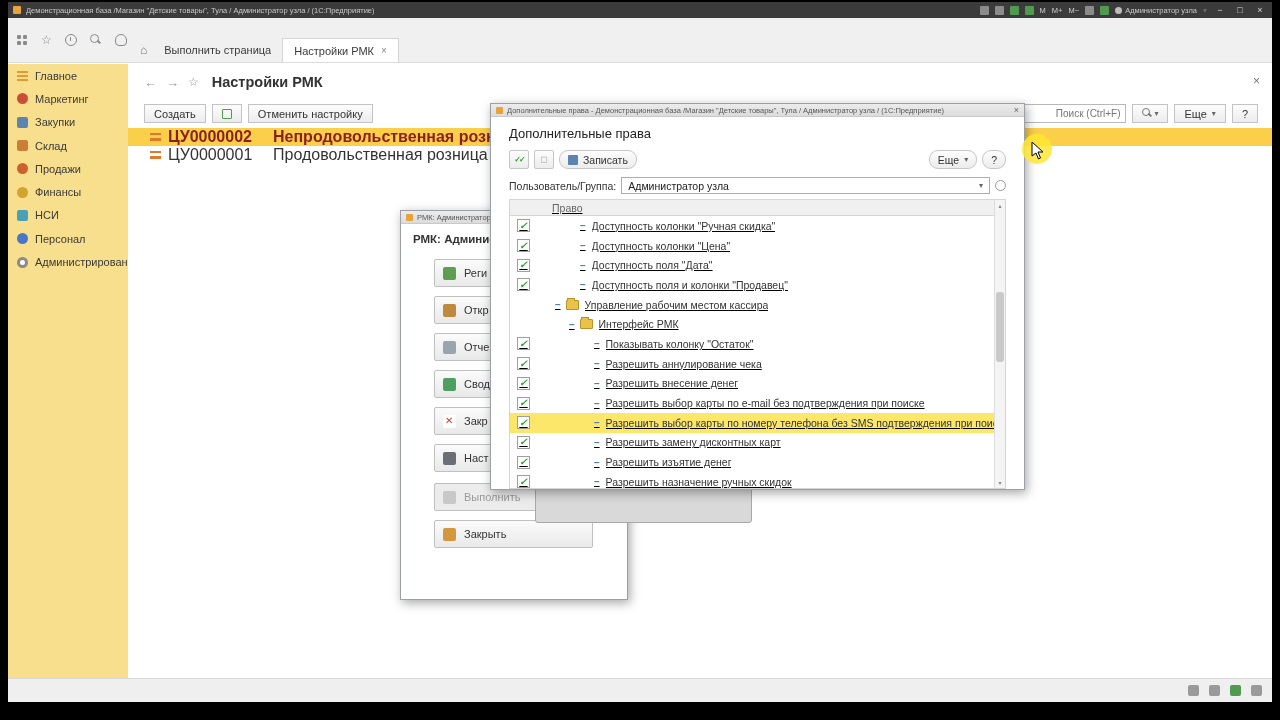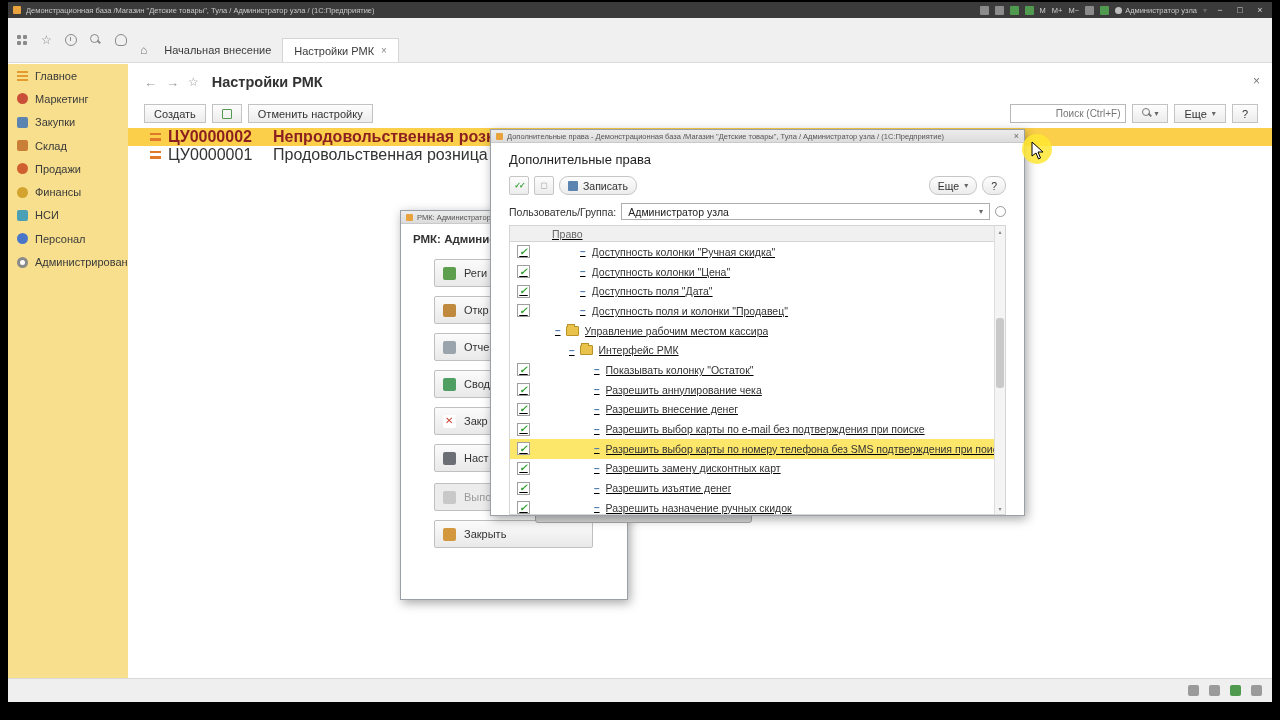--- a/index.html
+++ b/index.html
@@ -106,21 +106,21 @@
   .rmk-btn.disabled { color:#9a9a9a; background:#ececec; }
   .bic0 { background:#5d9e4f; } .bic1 { background:#c08a3e; } .bic2 { background:#9aa4ad; }
   .bic3 { background:#4f9e62; }
   .bic4 { background:#fff; position:relative; } .bic4:after { content:"✕"; color:#c43; font-size:10px; position:absolute; left:2px; top:0; }
   .bic5 { background:#6b6f75; border-radius:50%; }
   .bic6 { background:#c8c8c8; } .bic7 { background:#d3973e; } .bic8 { background:#8a8f96; border-radius:50%; }
   .gray-panel { position:absolute; left:527px; top:485px; width:217px; height:36px; z-index:21;
     background:#d9d9d9; border:1px solid #a8a8a8; border-radius:3px; }
 
   
-  .rights { left:482px; top:101px; width:535px; height:387px; z-index:30;margin-top:26px; }
+  .rights { left:482px; top:101px; width:535px; height:387px; z-index:30; }
   .dlg-heading { position:absolute; left:18px; top:22px; font-size:13px; color:#222; }
   .dlg-toolbar { position:absolute; left:18px; top:46px; right:18px; display:flex; gap:5px; align-items:center; }
   .icon-btn { width:20px; height:19px; border:1px solid #c6c6c6; border-radius:2px; background:linear-gradient(#fdfdfd,#ececec);
     display:flex; align-items:center; justify-content:center; font-size:8px; }
   .check2 { color:#2e9e2e; font-weight:bold; letter-spacing:-2px; }
   .uncheck { color:#9a9a9a; }
   .dlg-btn { border:1px solid #c6c6c6; border-radius:9px; background:linear-gradient(#fdfdfd,#ececec);
     height:19px; padding:0 8px; display:inline-flex; align-items:center; gap:5px; font-size:10.5px; color:#333; }
   .floppy { width:10px; height:10px; background:#5b84b1; border-radius:1px; }
   .dlg-right { margin-left:auto; display:flex; gap:5px; }
@@ -193,21 +193,21 @@
       <div class="quick-icons">
         <span class="qi qi-grid"></span>
         <span class="qi qi-star">☆</span>
         <span class="qi qi-clock"></span>
         <span class="qi qi-search"></span>
         <span class="qi qi-bell"></span>
       </div>
       <div class="tabs">
         <span class="home-ico">⌂</span>
         <span class="tab">
-          <span>Начальная внесение</span>
+          <span>Выполнить страница</span>
         </span>
         <span class="tab active">
           <span>Настройки РМК</span>
           <span class="tab-close">×</span>
         </span>
       </div>
     </div>
 
     <div class="sidebar">
       <div class="side-item">

